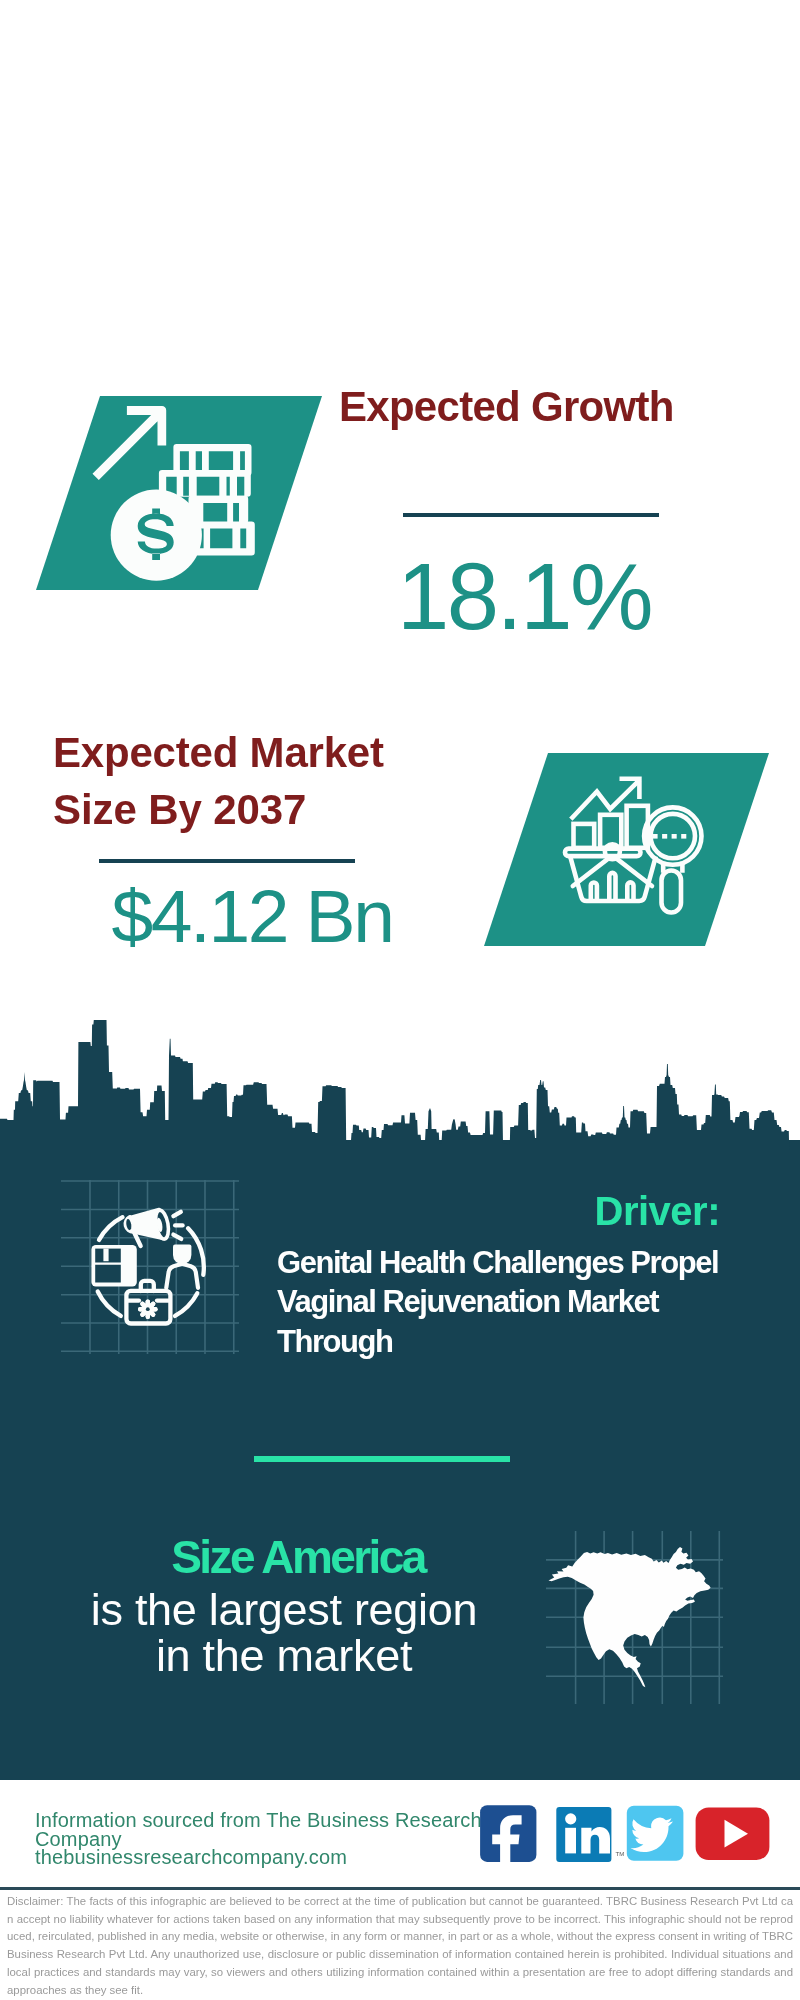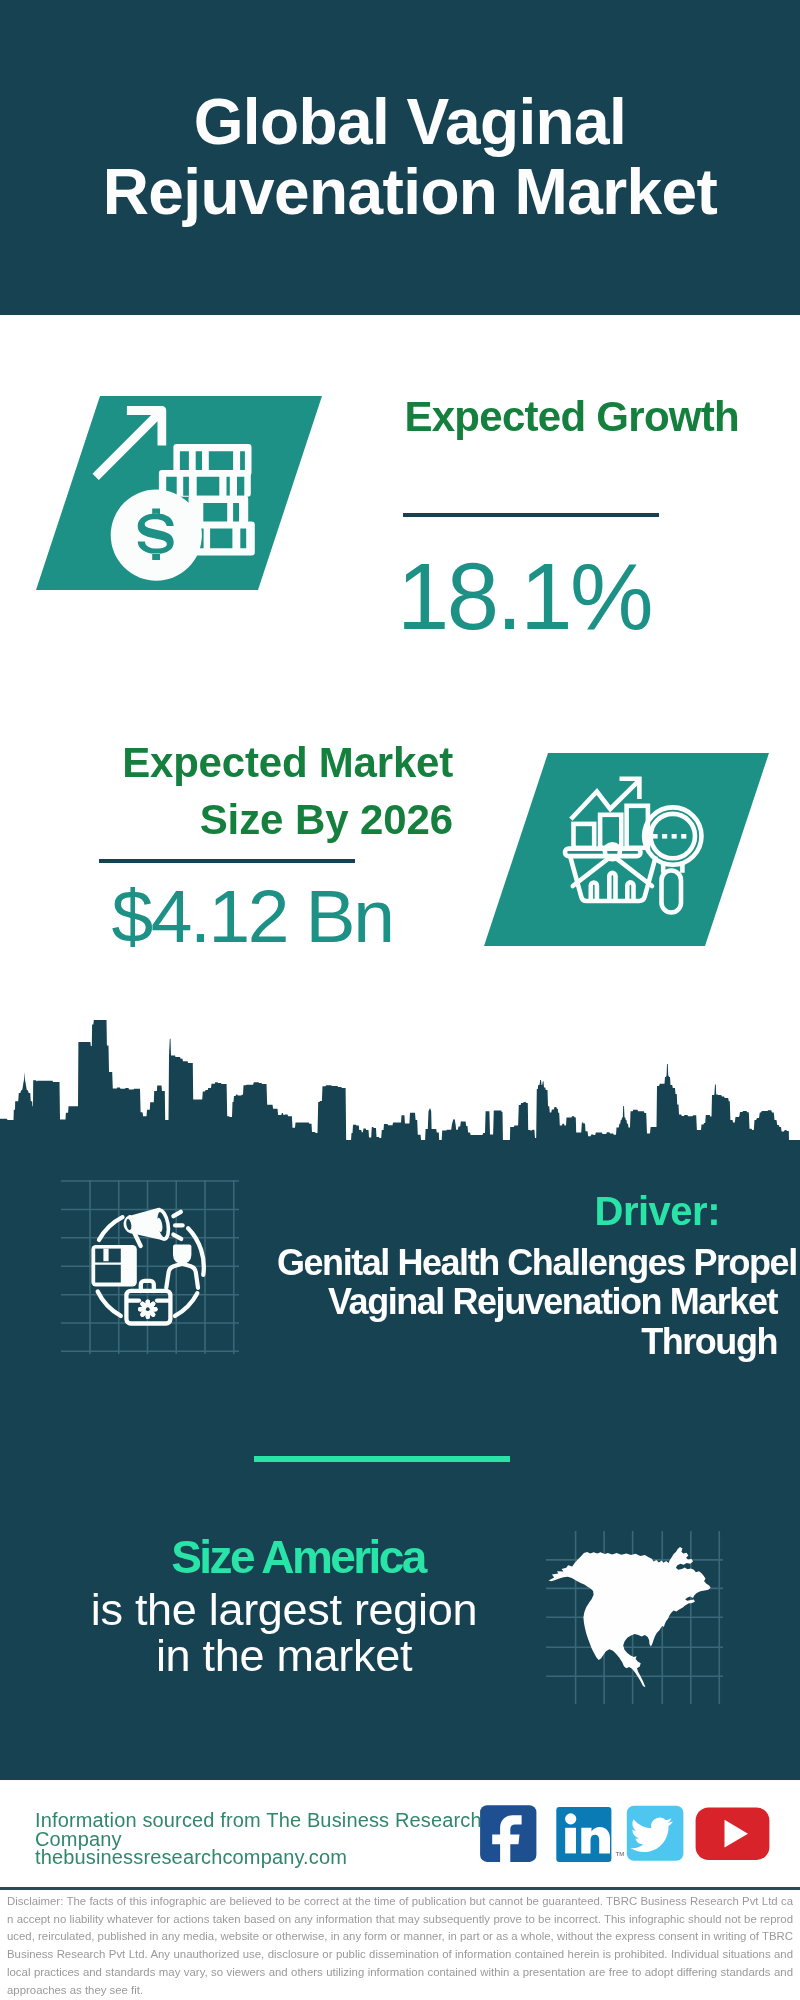--- a/index.html
+++ b/index.html
@@ -10,53 +10,47 @@
 
   
   .header{position:absolute;left:0;top:0;width:800px;height:315px;background:#164252;}
   .header .title{position:absolute;left:10px;top:87px;width:800px;text-align:center;
      color:#fdfdfd;font-size:64px;font-weight:700;line-height:70px;letter-spacing:-0.6px;}
 
 
   
   .plate{position:absolute;}
   .plate svg{display:block;}
-  .stat-head{position:absolute;font-size:42px;font-weight:700;color:#15803d;line-height:57px;
-    text-align:right;letter-spacing:-0.1px;margin-top:10px;}
+  .stat-head{position:absolute;font-size:42px;font-weight:700;color:#7f1d1d;line-height:57px;
+    text-align:left;letter-spacing:-0.1px;}
   .rule{position:absolute;background:#164252;height:4px;}
   .bignum{position:absolute;color:#1d9186;text-align:center;}
 
   
   .dark{position:absolute;left:0;width:800px;background:#164252;}
   .skyline{position:absolute;left:0;width:800px;}
 
 
   .driver-head{position:absolute;color:#29e3a7;font-size:40px;font-weight:700;text-align:right;letter-spacing:-0.5px;}
-  .driver-body{position:absolute;color:#fefefe;font-size:36px;font-weight:700;line-height:39.25px;
-    text-align:right;letter-spacing:-1.45px;}
+  .driver-body{position:absolute;color:#fefefe;font-size:31px;font-weight:700;line-height:39.25px;
+    text-align:left;letter-spacing:-1.45px;}
   .region-head{position:absolute;color:#29e3a7;font-weight:700;text-align:center;}
   .region-body{position:absolute;color:#fefefe;text-align:center;}
   .mint-rule{position:absolute;background:#29e3a7;height:6px;}
 
   .source-text{position:absolute;color:#31876c;font-size:20px;line-height:18.5px;letter-spacing:0.15px;}
   .disclaimer{position:absolute;color:#9a9a9a;font-size:11.4px;line-height:17.7px;
      text-align:justify;word-break:break-all;}
   .hr-line{position:absolute;background:#2a4a58;}
 </style>
 </head>
 <body>
 
 <div class="page">
 
-  <div class="header">
-    <div class="title">
-      <span>Global Vaginal</span><br>
-      <span>Rejuvenation Market</span>
-    </div>
-  </div>
 
   <div class="dark" style="left:0;top:1140px;width:800px;height:640px;"></div>
   <svg class="skyline" width="800" height="150" viewBox="0 1020 800 150" style="left:0;top:1020px;height:150px;">
     <path d="M0,1160 L0.0,1118.8 6.9,1118.8 7.5,1120.0 13.5,1120.0 13.8,1109.8 15.0,1109.8 15.2,1101.2 18.2,1101.2 18.8,1093.1 20.4,1093.1 21.0,1090.6 22.2,1090.0 22.9,1086.2 23.5,1082.2 24.0,1080.0 24.5,1071.9 25.0,1080.0 25.5,1082.2 26.1,1086.2 26.8,1090.0 28.0,1090.6 28.6,1093.1 30.2,1093.1 30.8,1101.2 32.2,1101.2 32.5,1106.2 33.0,1106.2 33.2,1080.2 36.1,1080.2 36.5,1081.5 37.5,1080.8 52.5,1080.8 53.0,1082.0 59.5,1082.0 60.0,1119.4 65.5,1119.4 65.9,1112.8 68.1,1112.8 68.5,1106.2 78.0,1106.2 78.4,1041.9 90.4,1041.9 90.8,1046.0 91.8,1046.0 92.1,1024.4 93.4,1024.4 93.8,1020.0 100.0,1020.0 106.5,1020.0 106.9,1045.6 108.5,1045.6 109.0,1071.9 112.2,1071.9 112.8,1088.5 116.9,1088.5 117.2,1087.5 120.0,1087.5 120.4,1088.8 125.0,1088.8 125.6,1088.1 128.5,1088.1 129.0,1089.4 133.5,1089.4 134.0,1088.8 140.0,1088.8 140.6,1112.2 142.5,1112.2 143.1,1116.2 146.5,1116.2 147.0,1109.8 149.8,1109.8 150.2,1102.2 153.8,1102.2 154.2,1091.0 156.9,1091.0 157.2,1085.6 161.5,1085.6 162.0,1091.0 164.8,1091.0 165.2,1120.0 168.5,1120.0 169.0,1055.6 169.8,1038.8 170.5,1038.8 171.0,1055.6 175.0,1055.6 175.5,1056.9 180.0,1056.9 180.6,1058.8 182.5,1058.8 182.9,1061.2 187.5,1061.2 188.1,1063.1 192.8,1063.1 193.2,1099.4 200.0,1099.4 202.2,1099.4 202.8,1091.5 205.0,1091.5 205.6,1090.0 207.8,1090.0 208.2,1088.1 211.0,1088.1 211.5,1083.8 214.8,1083.8 215.2,1082.2 217.5,1082.2 218.0,1083.1 221.0,1083.1 221.5,1084.0 226.6,1084.0 227.2,1116.2 229.0,1116.2 229.8,1116.9 232.0,1116.9 232.5,1101.9 233.5,1101.9 234.0,1096.0 235.6,1096.0 236.2,1094.4 237.2,1094.4 237.8,1095.6 241.2,1095.6 241.8,1094.8 243.0,1094.8 243.5,1085.2 246.0,1085.2 246.5,1084.8 253.1,1084.8 253.8,1082.2 258.5,1082.2 259.0,1083.1 261.5,1083.1 262.0,1084.0 266.5,1084.0 267.2,1104.8 272.5,1104.8 273.1,1108.8 277.5,1108.8 278.1,1115.0 281.2,1115.0 281.9,1113.1 282.8,1113.1 283.5,1115.0 284.0,1115.2 284.8,1114.4 287.5,1114.4 288.1,1116.2 291.9,1116.2 292.5,1127.8 295.0,1127.8 295.5,1122.5 300.0,1122.5 308.8,1122.5 309.4,1123.8 311.5,1123.8 312.0,1131.9 315.0,1131.9 315.5,1133.1 317.5,1133.1 318.2,1101.9 319.4,1101.9 320.0,1101.0 321.9,1101.0 322.5,1086.2 325.6,1086.2 326.2,1085.2 331.2,1085.2 331.9,1086.0 337.5,1086.0 338.1,1086.9 341.2,1086.9 341.9,1088.1 345.6,1088.1 346.2,1143.1 348.5,1143.1 349.0,1140.6 351.0,1140.6 351.5,1133.1 352.5,1133.1 353.0,1124.8 356.0,1124.8 356.5,1125.6 358.8,1125.6 359.2,1130.0 361.2,1130.0 361.8,1132.2 362.8,1132.2 363.5,1128.5 365.6,1128.5 366.2,1130.0 368.5,1130.0 369.0,1137.5 371.2,1137.5 371.8,1126.9 373.1,1126.9 373.8,1128.1 376.0,1128.1 376.5,1136.9 378.8,1136.9 379.5,1138.1 381.2,1138.1 381.8,1130.0 383.5,1130.0 384.0,1124.0 387.5,1124.0 388.1,1125.2 392.5,1125.2 393.1,1122.5 400.0,1122.5 401.0,1122.5 401.5,1115.2 404.4,1115.2 405.0,1123.5 409.4,1123.5 410.0,1112.8 415.0,1112.8 415.6,1120.0 417.2,1120.0 417.8,1134.8 420.6,1134.8 421.2,1141.9 425.0,1141.9 425.6,1129.0 427.8,1129.0 428.5,1111.2 430.0,1108.1 431.2,1111.2 431.6,1129.0 436.2,1129.0 436.8,1132.5 438.8,1132.5 439.4,1143.8 441.5,1143.8 442.2,1130.6 446.2,1130.6 446.9,1129.8 451.2,1129.8 451.9,1124.4 453.1,1120.0 454.0,1118.8 454.8,1120.0 455.6,1124.4 456.2,1129.8 457.8,1129.8 458.5,1126.5 460.2,1126.5 460.8,1121.5 465.6,1121.5 466.2,1126.0 467.5,1126.0 468.1,1132.5 470.0,1132.5 470.6,1135.0 482.5,1135.0 483.1,1133.1 485.0,1133.1 485.6,1111.2 489.4,1111.2 490.0,1134.4 493.1,1134.4 493.8,1110.6 500.0,1110.6 501.2,1110.6 501.8,1111.9 502.5,1111.9 503.0,1143.8 507.0,1143.8 507.5,1145.0 509.8,1145.0 510.2,1126.9 513.8,1126.9 514.4,1125.6 518.1,1125.6 518.8,1105.0 520.6,1105.0 521.2,1103.1 523.1,1103.1 523.8,1101.9 525.6,1101.9 526.2,1103.1 527.8,1103.1 528.2,1130.0 530.0,1130.0 530.6,1130.6 532.0,1130.6 532.5,1129.8 534.4,1129.8 535.0,1138.1 536.2,1138.1 536.8,1089.0 537.8,1089.0 538.2,1085.0 539.5,1085.0 540.2,1080.0 541.0,1080.0 541.5,1085.0 542.2,1085.0 542.8,1081.2 543.5,1081.2 544.0,1087.5 545.2,1087.5 545.8,1090.0 547.5,1090.0 548.0,1106.2 549.2,1106.2 549.8,1112.5 551.2,1112.5 551.9,1109.4 553.8,1109.4 554.5,1106.9 556.2,1106.9 557.0,1108.8 557.8,1108.8 558.2,1112.8 559.2,1112.8 559.8,1125.6 562.0,1125.6 562.5,1123.8 564.0,1123.8 564.5,1125.6 566.0,1125.6 566.5,1117.5 571.5,1117.5 572.0,1116.2 574.0,1116.2 574.8,1117.5 575.8,1117.5 576.2,1132.5 581.2,1132.5 581.9,1122.5 583.1,1122.5 583.5,1123.5 585.0,1123.5 585.5,1131.2 587.5,1131.2 588.2,1136.2 590.6,1136.2 591.2,1134.4 593.1,1134.4 593.8,1135.0 595.2,1135.0 595.8,1132.5 600.0,1132.5 601.9,1132.5 602.5,1134.0 606.2,1134.0 606.9,1132.2 609.4,1132.2 610.0,1133.5 613.1,1133.5 613.8,1134.8 616.0,1134.8 616.5,1127.5 618.8,1127.5 619.4,1123.8 620.2,1123.8 620.8,1120.0 621.5,1120.0 622.0,1117.5 622.8,1117.5 623.2,1106.0 624.0,1106.0 624.5,1117.5 625.2,1117.5 625.8,1120.0 626.5,1120.0 627.0,1123.8 628.0,1123.8 628.5,1127.5 630.0,1127.5 630.5,1111.2 632.8,1111.2 633.2,1109.8 637.5,1109.8 638.1,1111.2 643.8,1111.2 644.5,1113.1 646.2,1113.1 647.0,1133.5 650.0,1133.5 650.6,1126.9 656.5,1126.9 657.0,1086.0 659.0,1086.0 659.8,1083.8 664.5,1083.8 665.0,1076.9 666.0,1076.9 666.6,1075.0 667.0,1064.0 667.8,1064.0 668.2,1075.0 669.0,1076.9 670.0,1076.9 670.5,1085.0 672.2,1085.0 672.8,1088.1 675.0,1088.1 675.5,1094.0 676.8,1094.0 677.2,1104.4 678.5,1104.4 679.0,1114.4 681.2,1114.4 681.8,1116.0 684.0,1116.0 684.5,1115.0 687.5,1115.0 688.0,1116.2 692.5,1116.2 693.2,1115.2 696.2,1115.2 696.9,1130.0 700.0,1130.0 701.0,1130.0 701.5,1124.4 703.5,1124.4 704.0,1123.1 705.2,1123.1 705.8,1115.0 709.8,1115.0 710.2,1116.5 711.5,1116.5 712.0,1095.0 713.8,1095.0 714.4,1094.4 715.0,1084.4 715.8,1084.4 716.2,1094.4 717.5,1094.4 718.1,1095.0 721.2,1095.0 721.9,1096.5 724.0,1096.5 724.8,1098.1 728.1,1098.1 728.8,1101.2 729.8,1101.2 730.4,1120.0 732.5,1120.0 733.1,1122.5 734.8,1122.5 735.5,1116.9 738.8,1116.9 739.4,1116.0 740.0,1111.9 742.5,1111.9 743.1,1111.0 746.5,1111.0 747.2,1112.2 748.8,1112.2 749.5,1128.8 751.5,1128.8 752.2,1130.0 753.8,1130.0 754.5,1120.0 756.2,1120.0 756.9,1118.1 759.0,1118.1 759.8,1112.5 761.0,1112.5 761.8,1111.0 767.5,1111.0 768.2,1110.2 771.2,1110.2 772.0,1112.5 773.8,1112.5 774.5,1120.0 776.5,1120.0 777.2,1125.0 778.8,1125.0 779.4,1126.9 781.0,1126.9 781.6,1131.5 784.0,1131.5 784.8,1130.0 786.2,1130.0 787.0,1131.0 788.8,1131.0 789.2,1150.0 800.0,1150.0 L800,1160 Z" fill="#164252"></path>
   </svg>
 
   <div class="plate" style="left:36px;top:396px;width:286px;height:194px;">
     <svg width="286" height="194" viewBox="0 0 286 194" xmlns="http://www.w3.org/2000/svg">
       <polygon points="64,0 286,0 222,194 0,194" fill="#1d9186"></polygon>
       <g transform="translate(64,0)" fill="#fbfdfc" fill-rule="evenodd">
@@ -73,21 +67,21 @@
   </div>
 
   <div class="stat-head" style="left:339px;top:378px;width:400px;">
     <span style="letter-spacing:-0.72px;">Expected Growth</span><br>
   </div>
   <div class="rule" style="left:403px;top:513px;width:256px;"></div>
   <div class="bignum" style="left:324px;top:550px;width:400px;font-size:94px;font-weight:400;line-height:94px;letter-spacing:-2.5px;">18.1%</div>
 
   <div class="stat-head" style="left:53px;top:724px;width:400px;">
     <span style="letter-spacing:-0.2px;">Expected Market</span><br>
-    <span>Size By 2026</span>
+    <span>Size By 2037</span>
   </div>
   <div class="rule" style="left:99px;top:859px;width:256px;"></div>
   <div class="bignum" style="left:52px;top:879px;width:400px;font-size:75px;font-weight:400;line-height:75px;letter-spacing:-2.4px;">$4.12 Bn</div>
 
   <div class="plate" style="left:484px;top:753px;width:285px;height:193px;">
     <svg width="285" height="193" viewBox="0 0 285 193" xmlns="http://www.w3.org/2000/svg">
       <polygon points="64,0 285,0 221,193 0,193" fill="#1d9186"></polygon>
       <g fill="none" stroke="#fbfdfc" stroke-width="4.6" stroke-linecap="square" stroke-linejoin="miter">
 
         <path d="M88.4 64.5 L112.9 38.5 L126.2 56.0 L154.0 28.6"></path>

